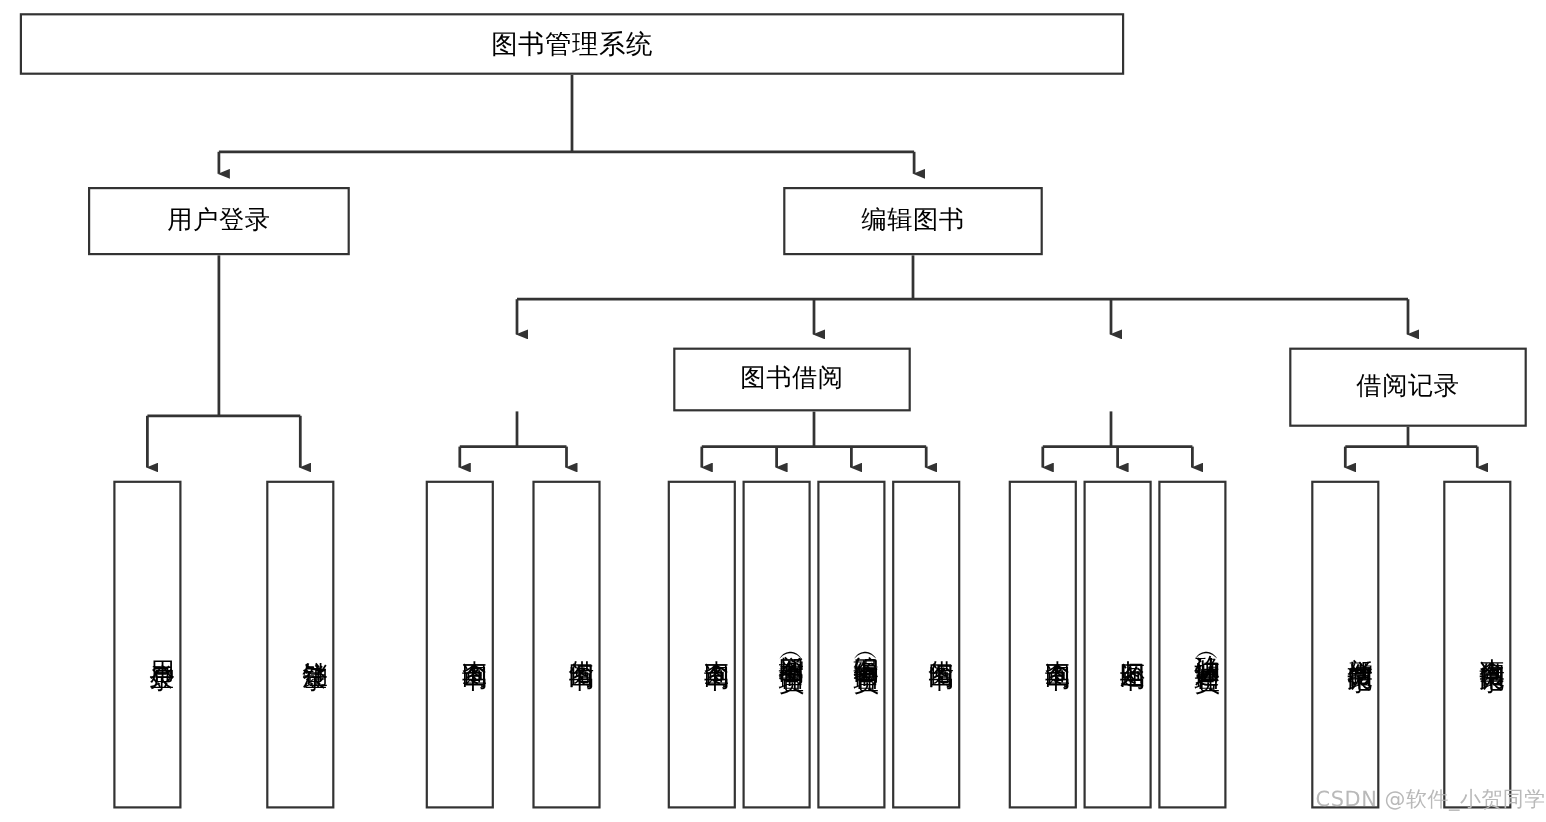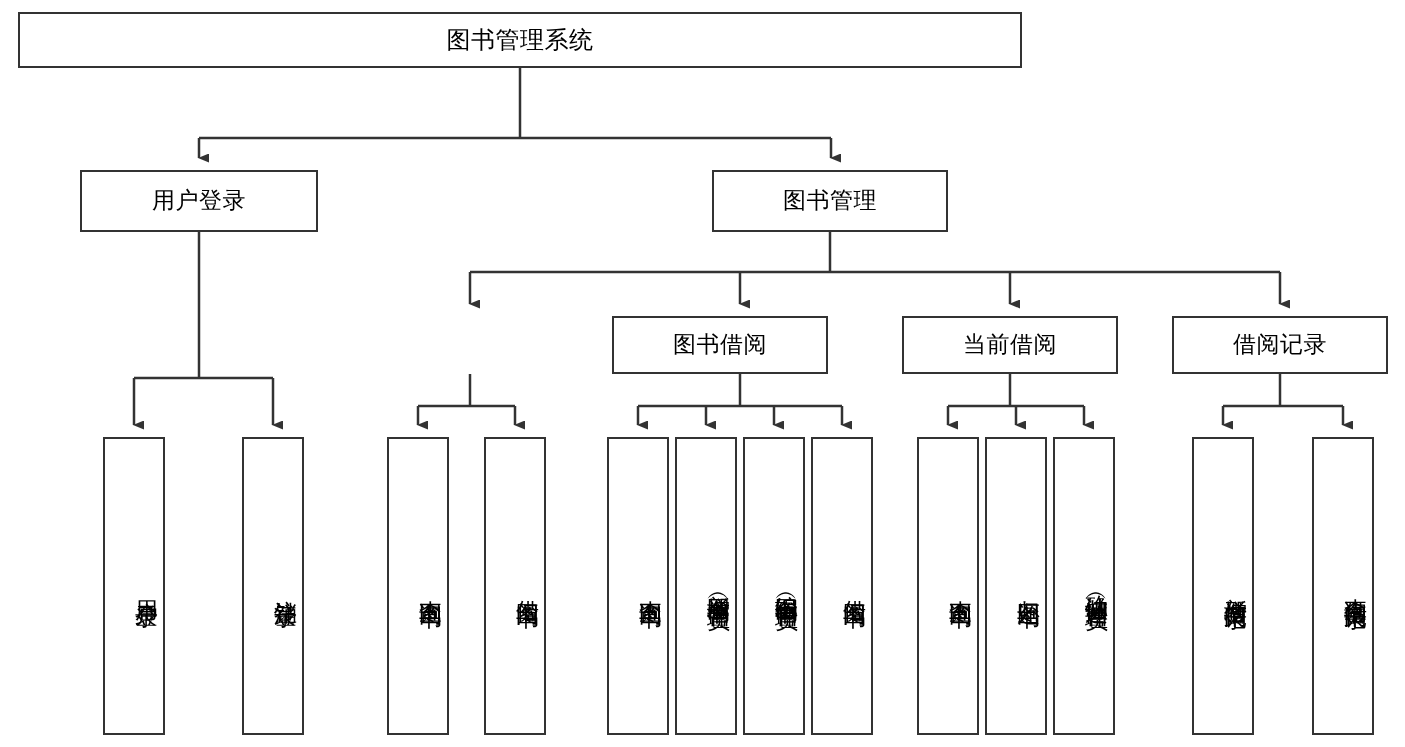--- a/index.html
+++ b/index.html
@@ -139,30 +139,27 @@
   </svg>
 
   <div class="node node-h node-root" style="left:18px; top:12px; width:1004px; height:56px;">
     <span class="node-label">图书管理系统</span>
   </div>
 
   <div class="node node-h" style="left:80px; top:170px; width:238px; height:62px;">
     <span class="node-label">用户登录</span>
   </div>
   <div class="node node-h" style="left:712px; top:170px; width:236px; height:62px;">
-    <span class="node-label">图书管理</span>
+    <span class="node-label">编辑图书</span>
   </div>
 
   <div class="node node-h" style="left:612px; top:316px; width:216px; height:58px;">
     <span class="node-label">图书借阅</span>
   </div>
-  <div class="node node-h" style="left:902px; top:316px; width:216px; height:58px;">
-    <span class="node-label">当前借阅</span>
-  </div>
-  <div class="node node-h" style="left:1172px; top:316px; width:216px; height:58px;">
+  <div class="node node-h" style="left:1172px; top:316px; width:216px; height:72px;">
     <span class="node-label">借阅记录</span>
   </div>
 
   <div class="node node-v node-leaf" style="left:103px; top:437px; width:62px; height:298px;">
     <span class="node-label">用户登录</span>
   </div>
   <div class="node node-v node-leaf" style="left:242px; top:437px; width:62px; height:298px;">
     <span class="node-label">注销登录</span>
   </div>
   <div class="node node-v node-leaf" style="left:387px; top:437px; width:62px; height:298px;">
@@ -192,14 +189,15 @@
   <div class="node node-v node-leaf" style="left:1053px; top:437px; width:62px; height:298px;">
     <span class="node-label">确认归还（管理员）</span>
   </div>
   <div class="node node-v node-leaf" style="left:1192px; top:437px; width:62px; height:298px;">
     <span class="node-label">新增借阅记录</span>
   </div>
   <div class="node node-v node-leaf" style="left:1312px; top:437px; width:62px; height:298px;">
     <span class="node-label">查询借阅记录</span>
   </div>
 
+  <div class="watermark" style="left:1196px; top:714px;">CSDN @软件_小贺同学</div>
 
 </div>
 
 </body></html>

